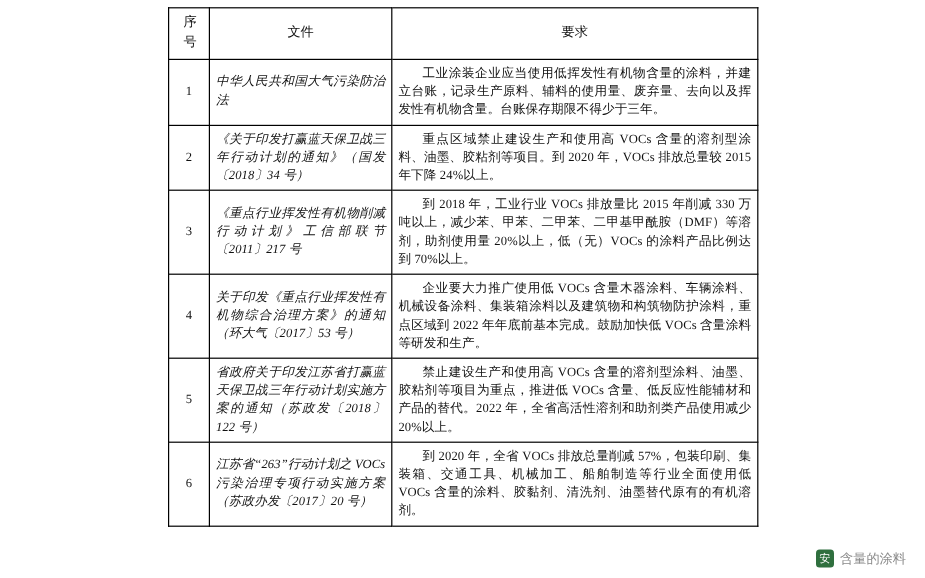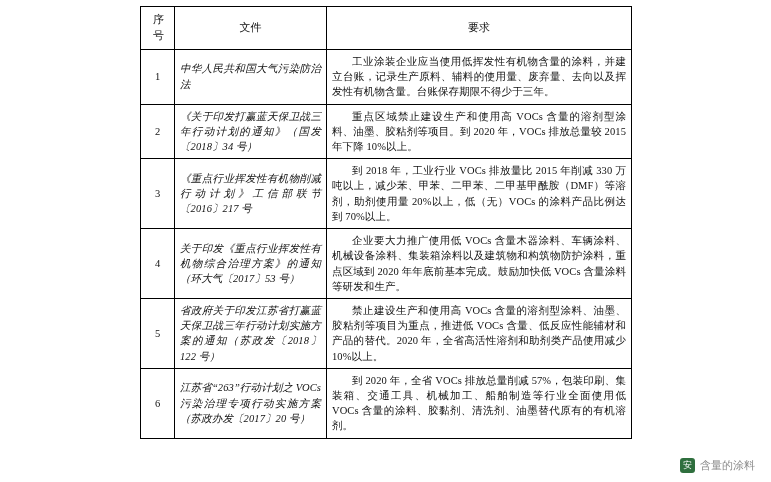--- a/index.html
+++ b/index.html
@@ -113,42 +113,42 @@
         <td class="cell-no">1</td>
         <td class="cell-file">中华人民共和国大气污染防治法</td>
         <td class="cell-req">
           <span class="req-inner">工业涂装企业应当使用低挥发性有机物含量的涂料，并建立台账，记录生产原料、辅料的使用量、废弃量、去向以及挥发性有机物含量。台账保存期限不得少于三年。</span>
         </td>
       </tr>
       <tr>
         <td class="cell-no">2</td>
         <td class="cell-file">《关于印发打赢蓝天保卫战三年行动计划的通知》（国发〔2018〕34 号）</td>
         <td class="cell-req">
-          <span class="req-inner">重点区域禁止建设生产和使用高 VOCs 含量的溶剂型涂料、油墨、胶粘剂等项目。到 2020 年，VOCs 排放总量较 2015 年下降 10%以上。</span>
+          <span class="req-inner">重点区域禁止建设生产和使用高 VOCs 含量的溶剂型涂料、油墨、胶粘剂等项目。到 2020 年，VOCs 排放总量较 2015 年下降 24%以上。</span>
         </td>
       </tr>
       <tr>
         <td class="cell-no">3</td>
-        <td class="cell-file">《重点行业挥发性有机物削减行动计划》工信部联节〔2016〕217 号</td>
+        <td class="cell-file">《重点行业挥发性有机物削减行动计划》工信部联节〔2011〕217 号</td>
         <td class="cell-req">
           <span class="req-inner">到 2018 年，工业行业 VOCs 排放量比 2015 年削减 330 万吨以上，减少苯、甲苯、二甲苯、二甲基甲酰胺（DMF）等溶剂，助剂使用量 20%以上，低（无）VOCs 的涂料产品比例达到 70%以上。</span>
         </td>
       </tr>
       <tr>
         <td class="cell-no">4</td>
         <td class="cell-file">关于印发《重点行业挥发性有机物综合治理方案》的通知（环大气〔2017〕53 号）</td>
         <td class="cell-req">
-          <span class="req-inner">企业要大力推广使用低 VOCs 含量木器涂料、车辆涂料、机械设备涂料、集装箱涂料以及建筑物和构筑物防护涂料，重点区域到 2020 年年底前基本完成。鼓励加快低 VOCs 含量涂料等研发和生产。</span>
+          <span class="req-inner">企业要大力推广使用低 VOCs 含量木器涂料、车辆涂料、机械设备涂料、集装箱涂料以及建筑物和构筑物防护涂料，重点区域到 2022 年年底前基本完成。鼓励加快低 VOCs 含量涂料等研发和生产。</span>
         </td>
       </tr>
       <tr>
         <td class="cell-no">5</td>
         <td class="cell-file">省政府关于印发江苏省打赢蓝天保卫战三年行动计划实施方案的通知（苏政发〔2018〕122 号）</td>
         <td class="cell-req">
-          <span class="req-inner">禁止建设生产和使用高 VOCs 含量的溶剂型涂料、油墨、胶粘剂等项目为重点，推进低 VOCs 含量、低反应性能辅材和产品的替代。2020 年，全省高活性溶剂和助剂类产品使用减少 10%以上。</span>
+          <span class="req-inner">禁止建设生产和使用高 VOCs 含量的溶剂型涂料、油墨、胶粘剂等项目为重点，推进低 VOCs 含量、低反应性能辅材和产品的替代。2022 年，全省高活性溶剂和助剂类产品使用减少 20%以上。</span>
         </td>
       </tr>
       <tr>
         <td class="cell-no">6</td>
         <td class="cell-file">江苏省“263”行动计划之 VOCs 污染治理专项行动实施方案（苏政办发〔2017〕20 号）</td>
         <td class="cell-req">
           <span class="req-inner">到 2020 年，全省 VOCs 排放总量削减 57%，包装印刷、集装箱、交通工具、机械加工、船舶制造等行业全面使用低 VOCs 含量的涂料、胶黏剂、清洗剂、油墨替代原有的有机溶剂。</span>
         </td>
       </tr>
     </tbody>

